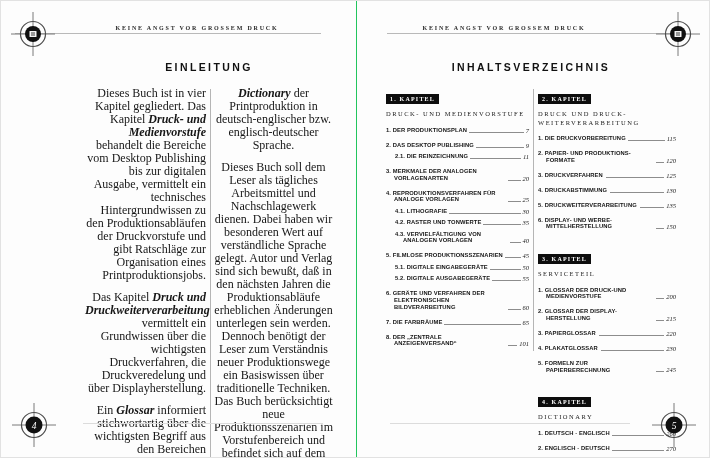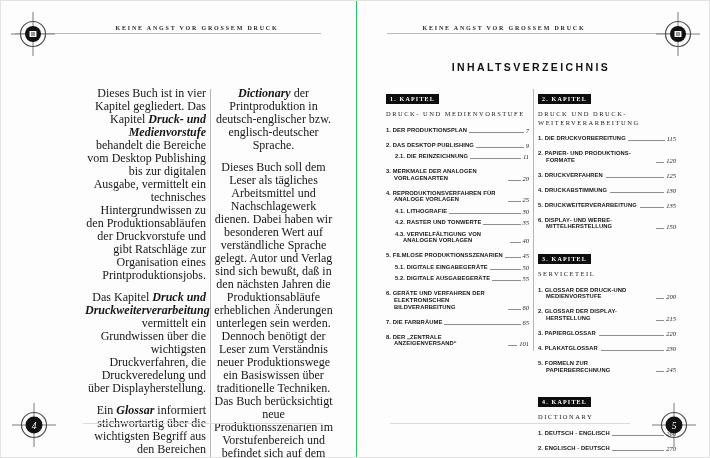--- a/index.html
+++ b/index.html
@@ -79,20 +79,21 @@
         <circle cx="22" cy="22" r="12.5" fill="none" stroke="#4c4c4c" stroke-width="1.2"></circle>
         <circle cx="22" cy="22" r="8" fill="#101010"></circle>
         <g>
           <rect x="18.5" y="19" width="7" height="6" rx="0.6" fill="#f4f4f4"></rect>
           <line x1="20" y1="21" x2="24" y2="21" stroke="#101010" stroke-width="0.8"></line>
           <line x1="20" y1="23" x2="24" y2="23" stroke="#101010" stroke-width="0.8"></line>
         </g>
       </svg>
     </div>
 
+    <div class="page-title" style="left:84px;width:248px;">EINLEITUNG</div>
 
     <div class="intro-cols">
       <div class="intro-col c1">
         <p class="para"><span>Dieses Buch ist in vier Kapitel gegliedert. Das Kapitel </span><em>Druck- und Medienvorstufe</em><span> behandelt die Bereiche vom Desktop Publishing bis zur digitalen Ausgabe, vermittelt ein technisches Hintergrundwissen zu den Produktionsabläufen der Druckvorstufe und gibt Ratschläge zur Organisation eines Printproduktionsjobs.</span></p>
         <p class="para"><span>Das Kapitel </span><em>Druck und Druckweiterverarbeitung</em><span> vermittelt ein Grundwissen über die wichtigsten Druckverfahren, die Druckveredelung und über Displayherstellung.</span></p>
         <p class="para"><span>Ein </span><em>Glossar</em><span> informiert stichwortartig über die wichtigsten Begriff aus den Bereichen Druckvorstufe, Druck, Weiterverarbeitung und Papier und im letzten Kapitel befindet sich ein</span></p>
       </div>
       <div class="col-divider"></div>
       <div class="intro-col c2">
         <p class="para"><em>Dictionary</em><span> der Printproduktion in deutsch-englischer bzw. englisch-deutscher Sprache.</span></p>

